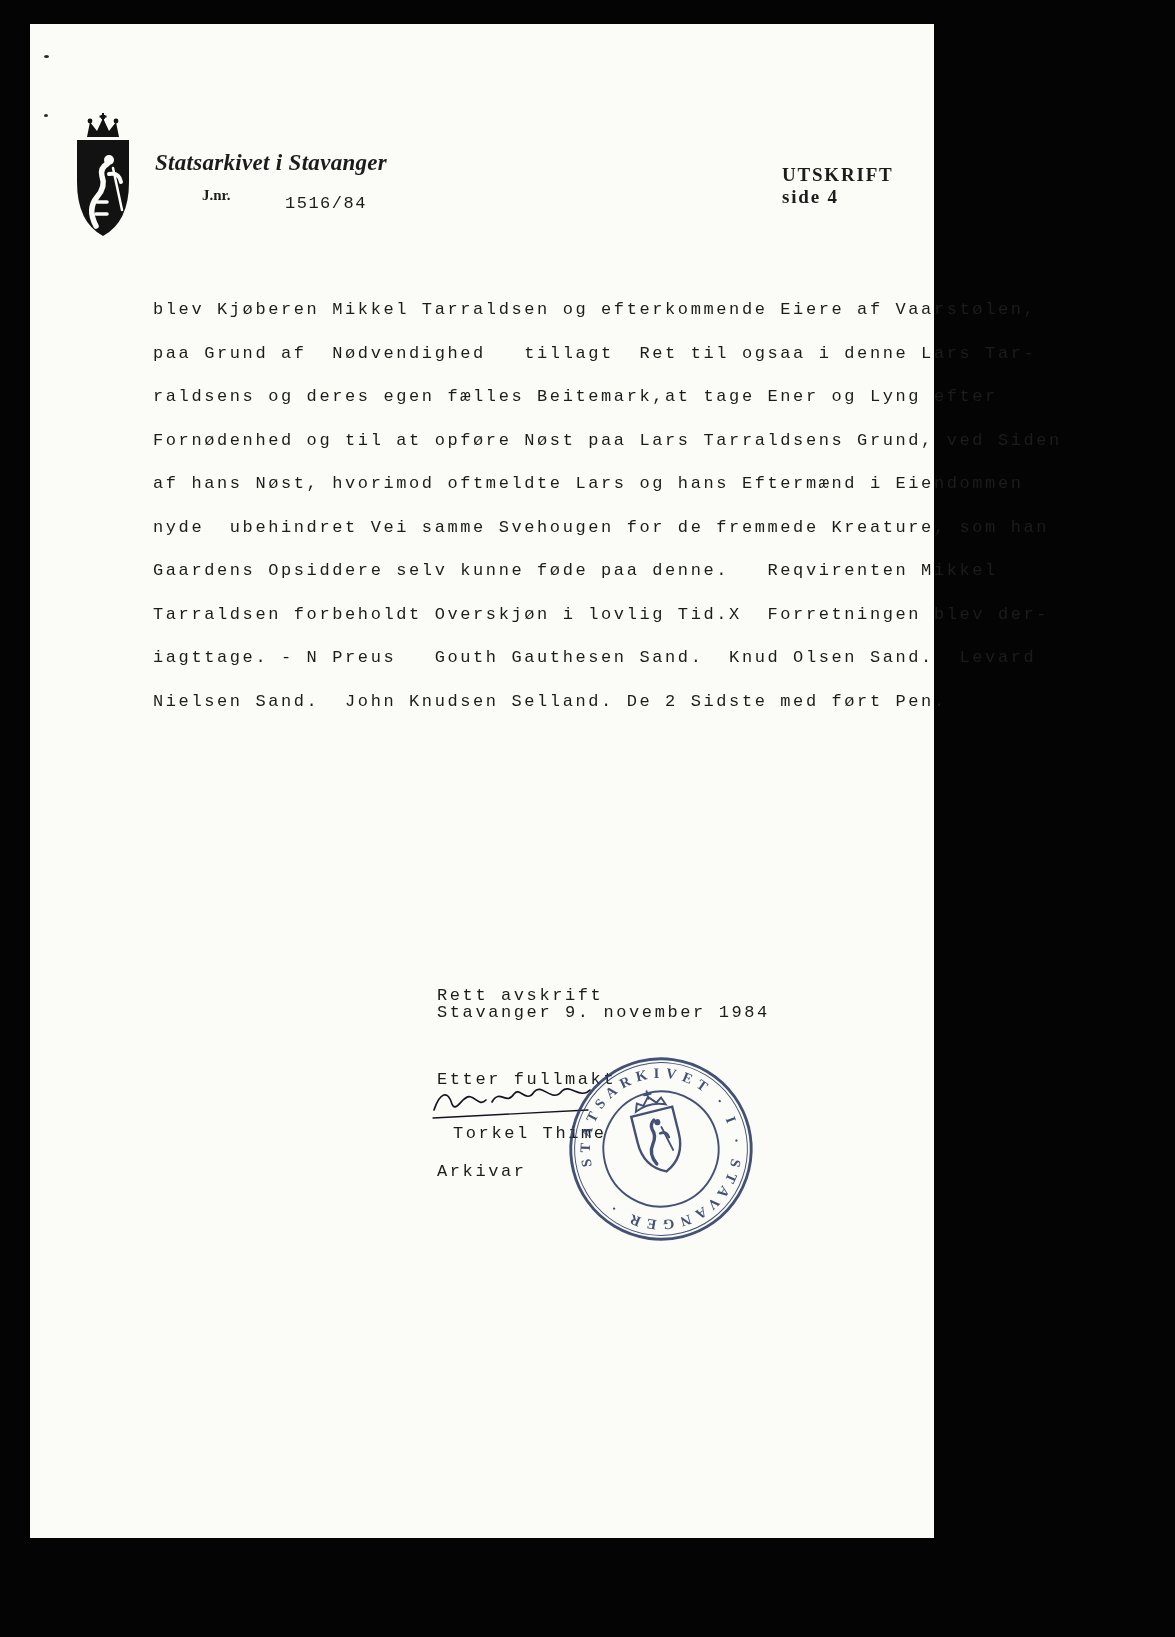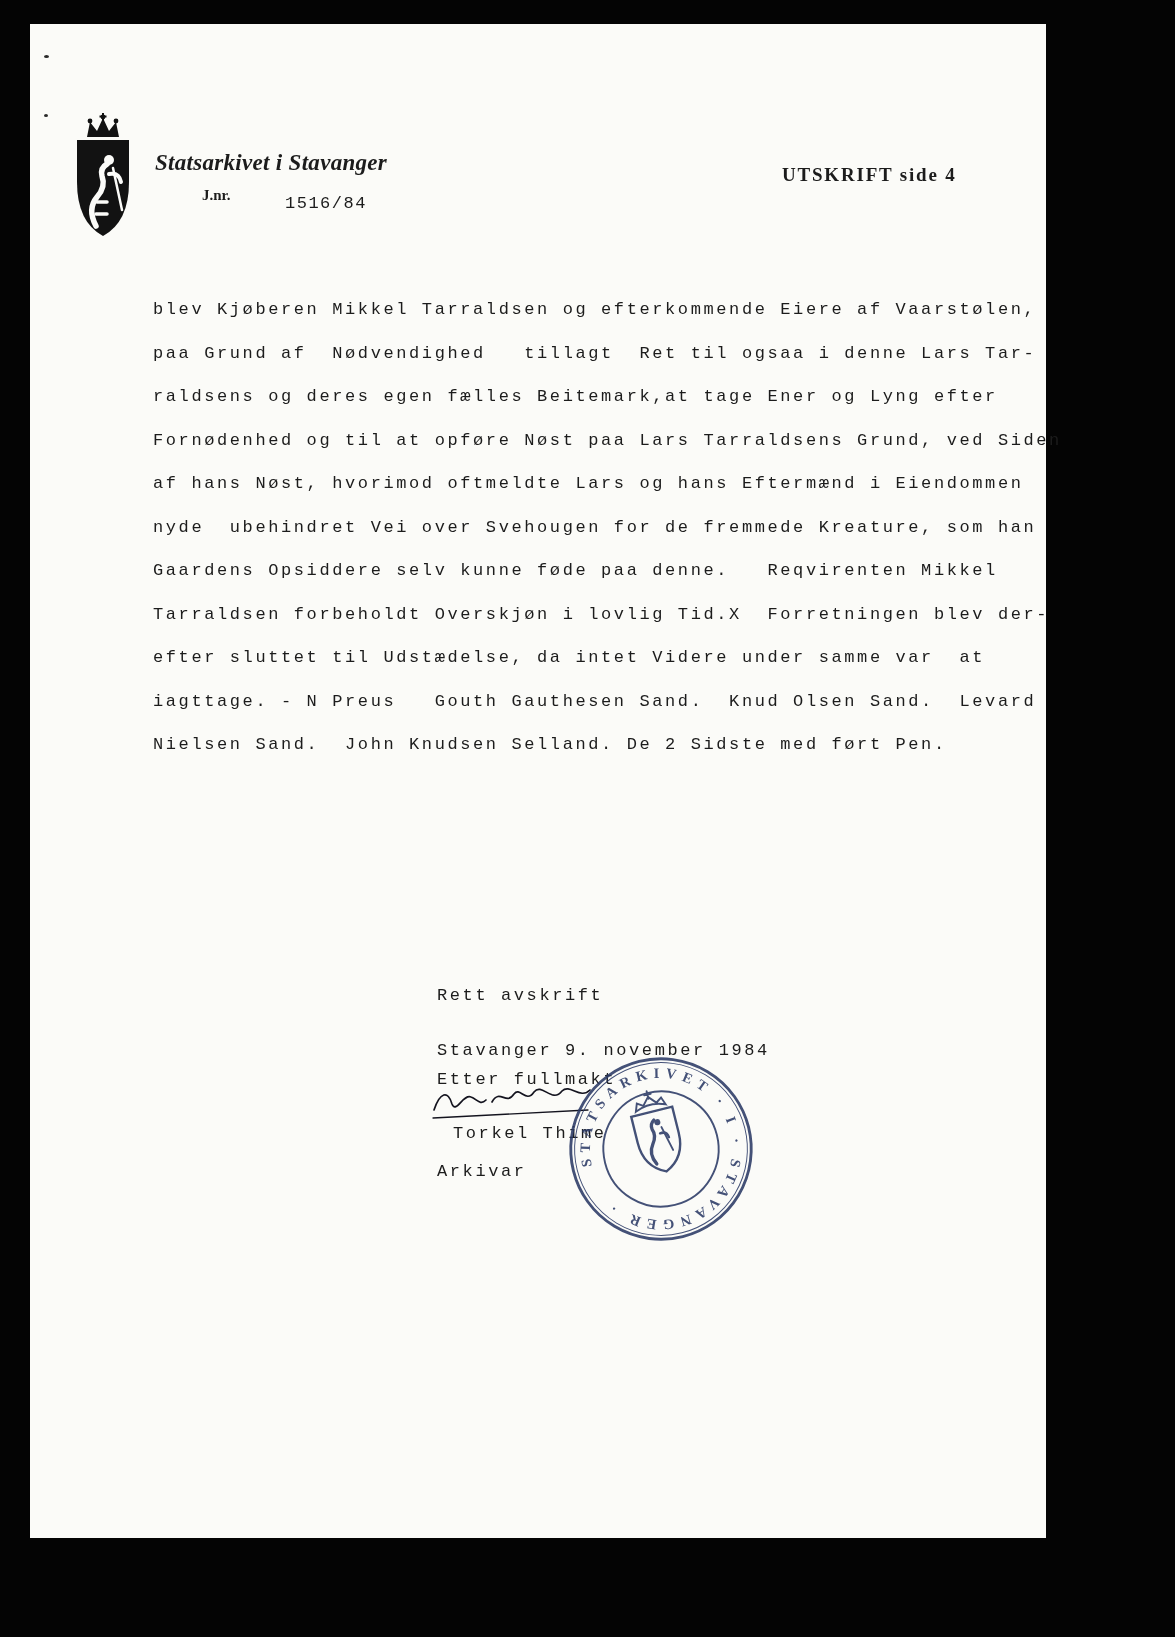--- a/index.html
+++ b/index.html
@@ -5,21 +5,21 @@
   html,body{margin:0;padding:0;}
   body{
     width:1175px;height:1637px;
     background:#040404;
     position:relative;
     font-family:"Liberation Mono","DejaVu Sans Mono",monospace;
     overflow:hidden;
   }
   .scan{position:absolute;inset:0;}
   .page{
-    position:absolute;left:30px;top:24px;width:1016px;height:1514px;
+    position:absolute;left:30px;top:24px;width:904px;height:1514px;
     background:#fbfbf8;color:#1c1c1c;
   }
   .speck{position:absolute;background:#2a2a2a;border-radius:50%;}
   
   .coa{position:absolute;left:32px;top:88px;width:82px;height:140px;}
   .archive-name{
     position:absolute;left:125px;top:126px;
     font-family:"Liberation Serif","DejaVu Serif",serif;
     font-style:italic;font-weight:bold;font-size:23px;letter-spacing:.3px;
   }
@@ -36,21 +36,21 @@
   }
   
   .doc-body{position:absolute;left:123px;top:264px;width:940px;}
   .tline{
     white-space:pre;
     font-size:17px;letter-spacing:2.6px;line-height:43.5px;height:43.5px;
   }
   
   .fline{position:absolute;left:407px;font-size:17px;letter-spacing:2.6px;white-space:pre;}
   .f1{top:962px;}
-  .f2{top:1017px;}
+  .f2{top:979px;}
   .f3{top:1046px;}
   .f4{top:1100px;margin-left:16px;}
   .f5{top:1138px;}
   .sig{position:absolute;left:400px;top:1056px;width:215px;height:48px;}
   .stamp{position:absolute;left:535px;top:1029px;width:192px;height:192px;opacity:.88;transform:rotate(-14deg);}
 </style>
 </head>
 <body>
 
 <div class="scan">
@@ -79,24 +79,23 @@
     <div class="jnr-label">J.nr.</div>
     <div class="jnr-value">1516/84</div>
     <div class="page-header">UTSKRIFT side 4</div>
 
     <div class="doc-body">
       <div class="tline">blev Kjøberen Mikkel Tarraldsen og efterkommende Eiere af Vaarstølen,</div>
       <div class="tline">paa Grund af  Nødvendighed   tillagt  Ret til ogsaa i denne Lars Tar-</div>
       <div class="tline">raldsens og deres egen fælles Beitemark,at tage Ener og Lyng efter</div>
       <div class="tline">Fornødenhed og til at opføre Nøst paa Lars Tarraldsens Grund, ved Siden</div>
       <div class="tline">af hans Nøst, hvorimod oftmeldte Lars og hans Eftermænd i Eiendommen</div>
-      <div class="tline">nyde  ubehindret Vei over Svehougen for de fremmede Kreature, som han</div>
+      <div class="tline">nyde  ubehindret Vei samme Svehougen for de fremmede Kreature, som han</div>
       <div class="tline">Gaardens Opsiddere selv kunne føde paa denne.   Reqvirenten Mikkel</div>
       <div class="tline">Tarraldsen forbeholdt Overskjøn i lovlig Tid.X  Forretningen blev der-</div>
-      <div class="tline">efter sluttet til Udstædelse, da intet Videre under samme var  at</div>
       <div class="tline">iagttage. - N Preus   Gouth Gauthesen Sand.  Knud Olsen Sand.  Levard</div>
       <div class="tline">Nielsen Sand.  John Knudsen Selland. De 2 Sidste med ført Pen.</div>
     </div>
 
     <div class="fline f1">Rett avskrift</div>
     <div class="fline f2">Stavanger 9. november 1984</div>
     <div class="fline f3">Etter fullmakt</div>
 
     <svg class="sig" viewBox="0 0 215 48">
       <title>Torkel Thime</title>

